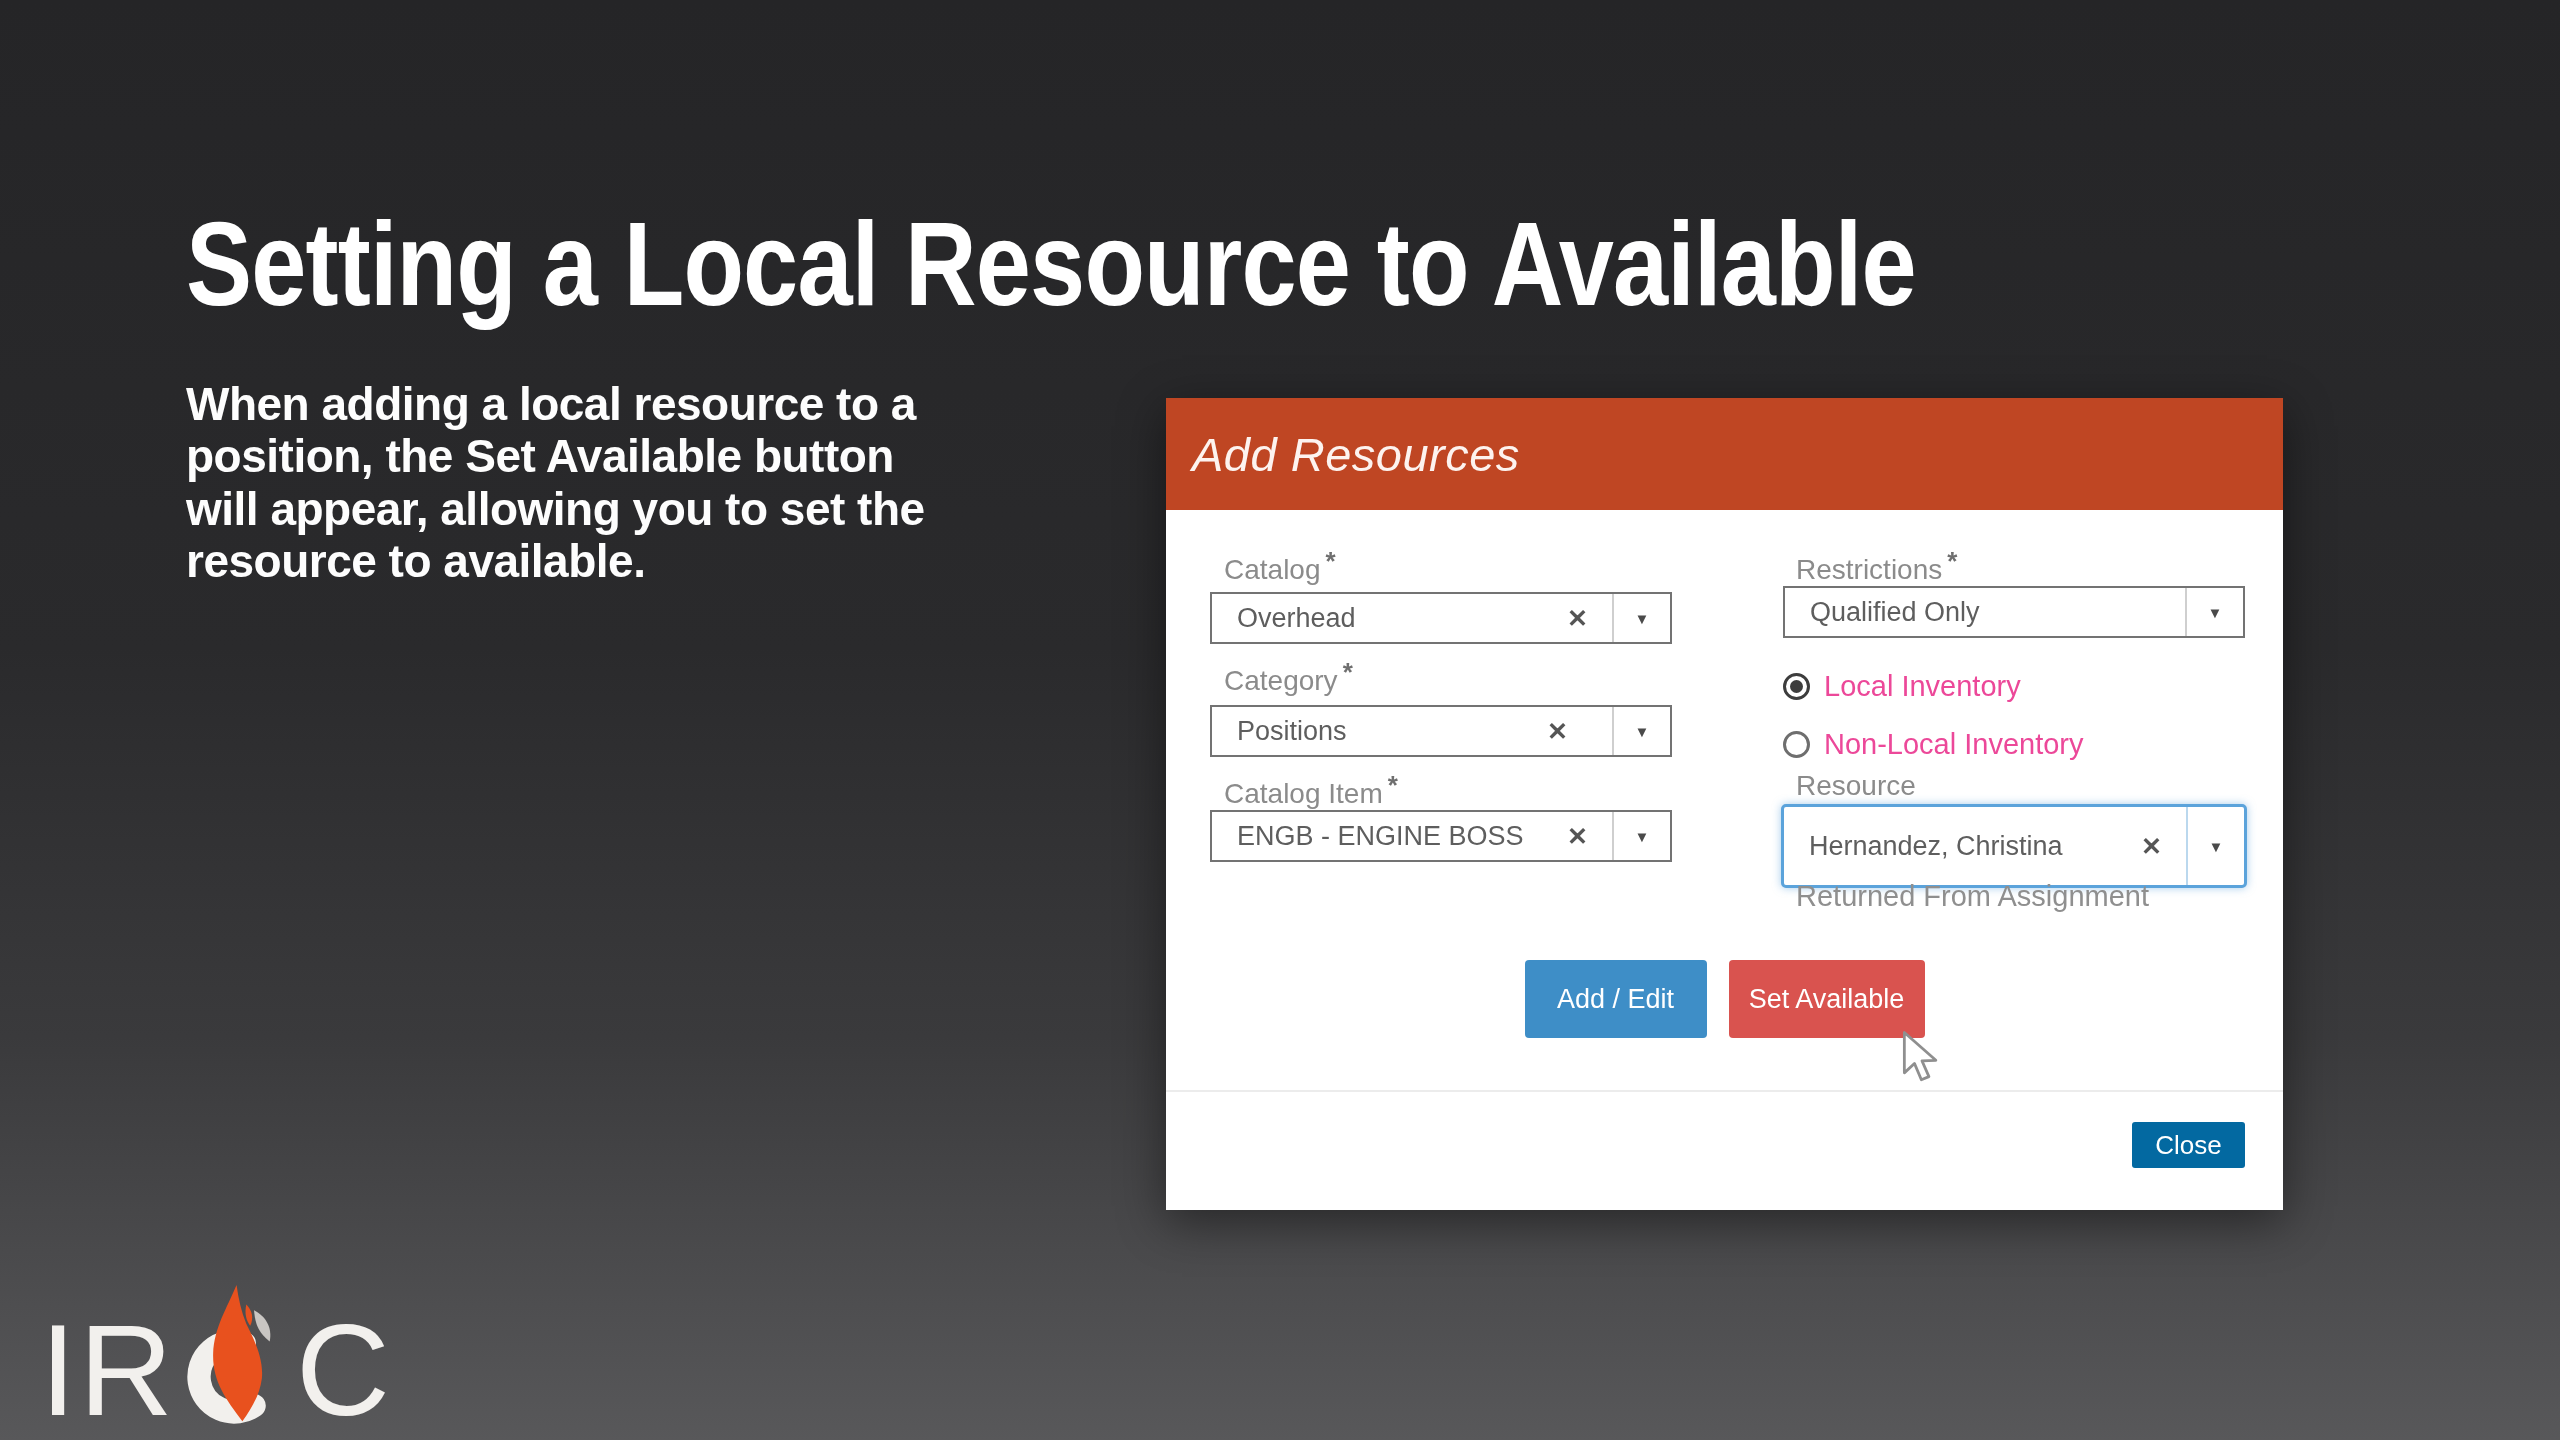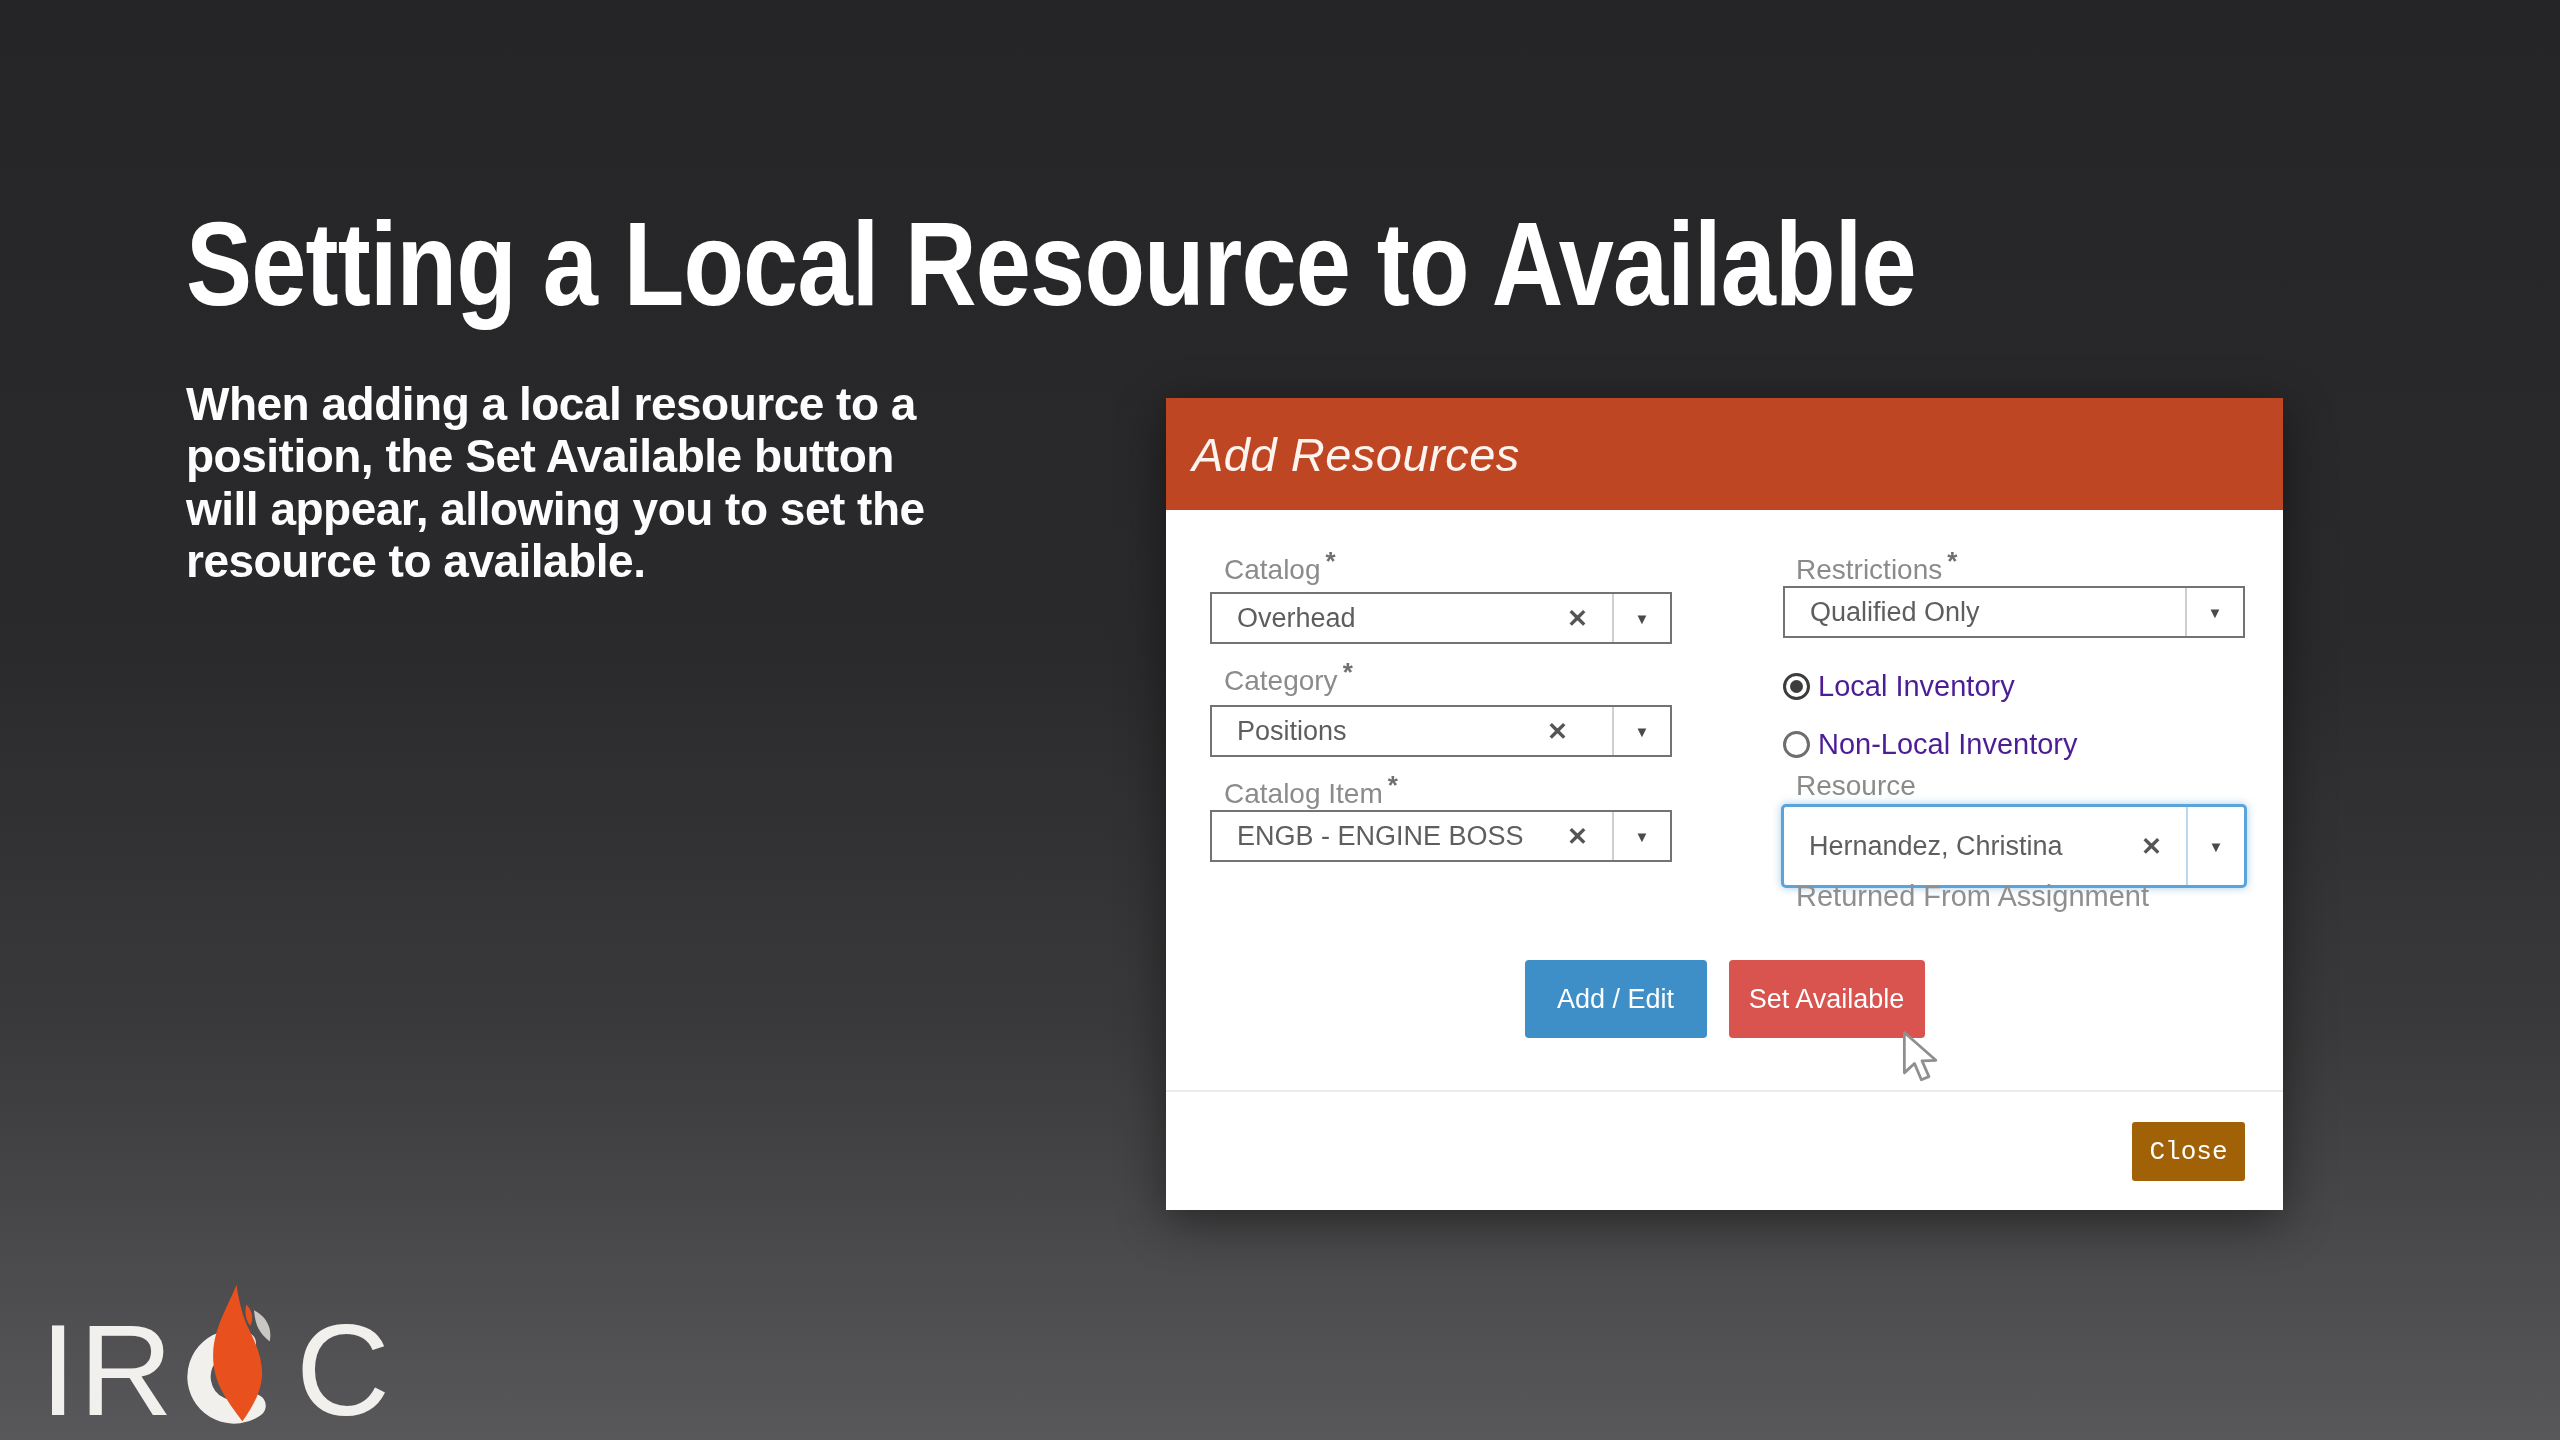--- a/index.html
+++ b/index.html
@@ -56,22 +56,22 @@
   .combo-value { flex:1; white-space:nowrap; overflow:hidden; }
   .clear-x { font-size:25px; color:#555; font-weight:bold; padding:0 6px; cursor:pointer; }
   .arrow-box {
     width:58px; border-left:2px solid #CFCFCF;
     display:flex; align-items:center; justify-content:center;
     color:#4a4a4a; font-size:15px; cursor:pointer;
   }
   .combo.focused .arrow-box { border-left:2px solid #BBD8EE; }
 
   .radio-row {
-    position:absolute; display:flex; align-items:center; gap:8px;
-    font-size:29px; color:#4c1d95; cursor:pointer; white-space:nowrap;
+    position:absolute; display:flex; align-items:center; gap:14px;
+    font-size:29px; color:#ec4899; cursor:pointer; white-space:nowrap;
   }
   .radio-circle {
     width:27px; height:27px; border-radius:50%;
     border:3px solid #6e6e6e; background:#fff;
     display:flex; align-items:center; justify-content:center; flex:0 0 auto;
   }
   .radio-circle.selected { border-color:#3d3d3d; }
   .radio-dot { width:13px; height:13px; border-radius:50%; background:#3d3d3d; }
 
   .returned-label { position:absolute; font-size:29px; color:#8f8f8f; white-space:nowrap; }
@@ -83,23 +83,23 @@
   .btn {
     height:78px; border:none; border-radius:4px; cursor:pointer;
     color:#fff; font-size:27px; font-family:inherit;
     display:flex; align-items:center; justify-content:center;
   }
   .btn-add { width:182px; background:#3E8EC7; }
   .btn-set { width:196px; background:#D9534F; }
 
   .dialog-divider { position:absolute; top:692px; left:0; right:0; border-top:2px solid #ECECEC; }
   .btn-close {
-    position:absolute; top:724px; right:38px; width:113px; height:59px;
-    background:#a16207; color:#fff; font-size:26px; border:none; border-radius:3px;
-    font-family:Liberation Mono, monospace; cursor:pointer;
+    position:absolute; top:724px; right:38px; width:113px; height:46px;
+    background:#0369a1; color:#fff; font-size:26px; border:none; border-radius:3px;
+    font-family:Liberation Sans, sans-serif; cursor:pointer;
     display:flex; align-items:center; justify-content:center;
   }
 
   
   .cursor { position:absolute; left:1900px; top:1030px; width:44px; height:58px; pointer-events:none; }
 
   
   .logo {
     position:absolute; left:40px; top:1282px;
     display:flex; align-items:flex-end;

